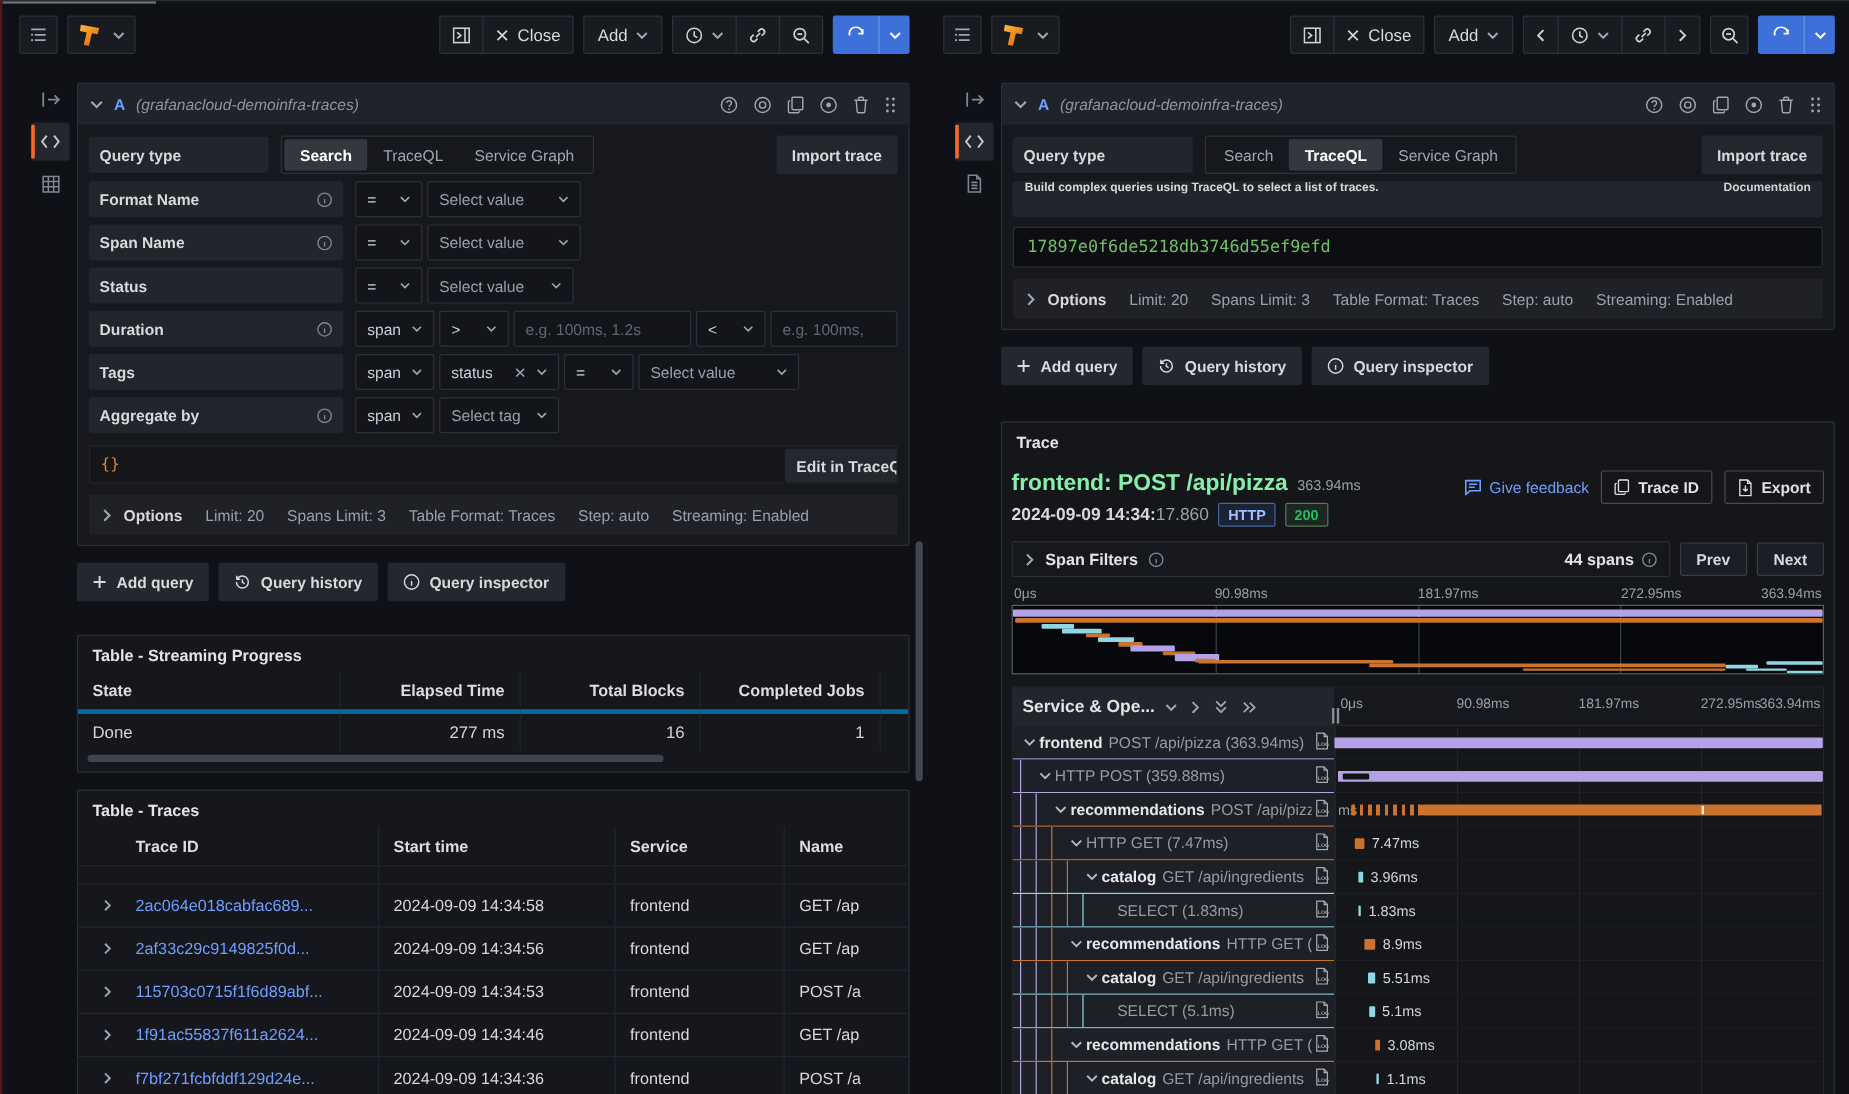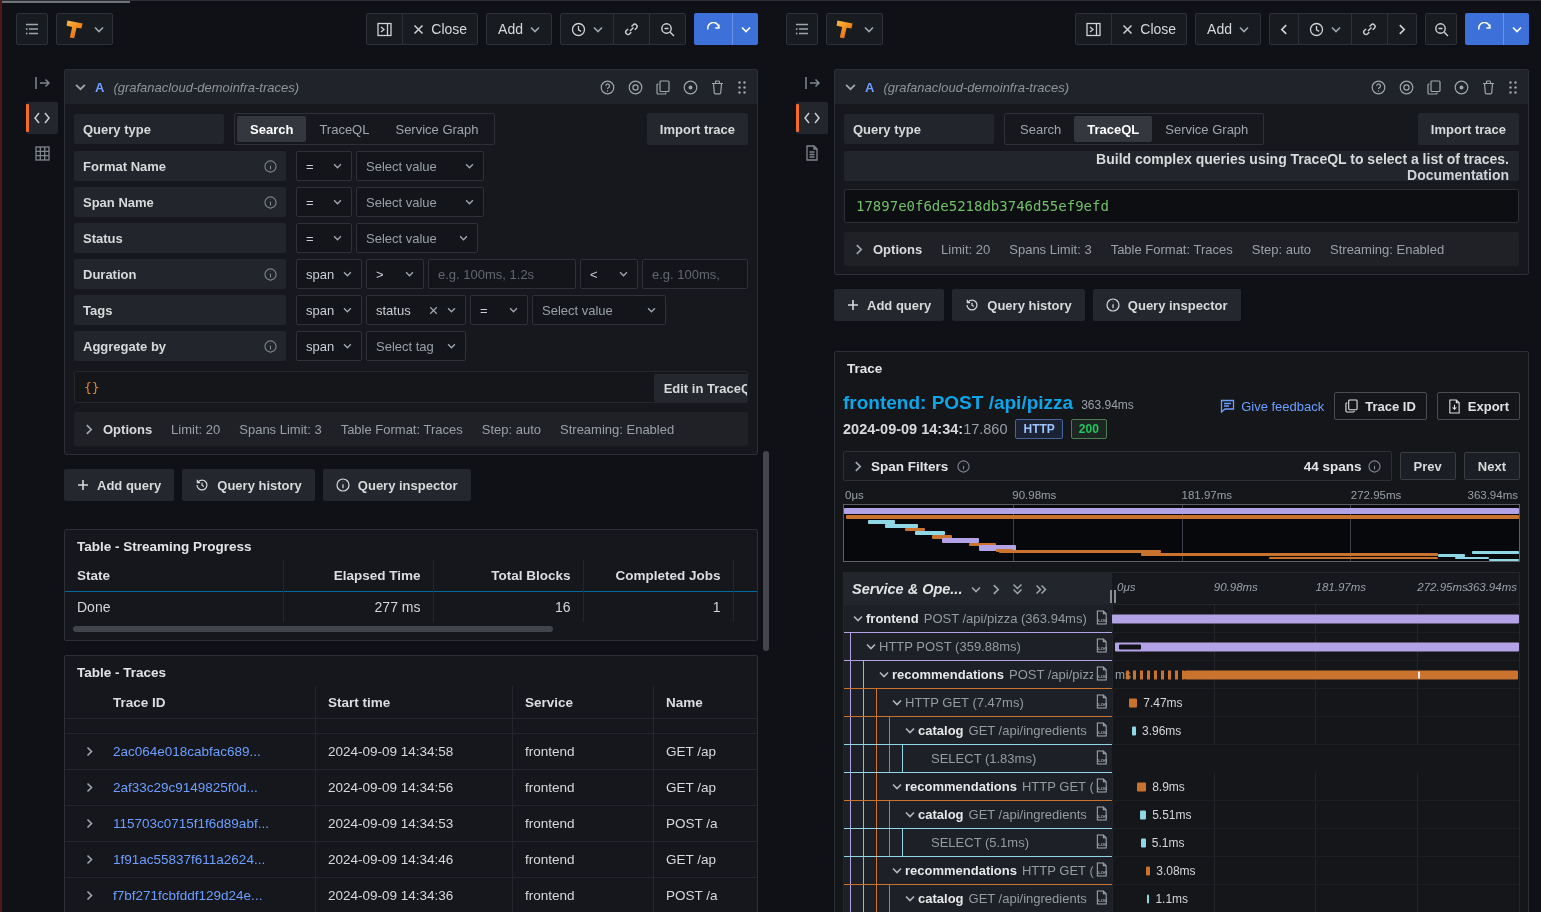--- a/index.html
+++ b/index.html
@@ -68,47 +68,47 @@
   .options{display:flex;align-items:center;gap:19px;height:34px;background:#1f2127;padding:0 11px;margin-top:9px;font-size:13px;color:#9aa0a8;border-radius:2px;}
   .options .t{color:#d8d9da;font-weight:600;}
   .actions{display:flex;gap:8px;margin-top:14px;}
   
   .panel{border:1px solid #2c2f36;border-radius:2px;margin-top:28px;background:#15171c;overflow:hidden;}
   .panel.traces{margin-top:14px;}
   .panel-title{font-size:13.5px;font-weight:600;color:#e3e4e6;padding:9px 12px 6px;}
   table.gtable{width:100%;border-collapse:collapse;font-size:14px;table-layout:fixed;}
   .gtable th{font-weight:700;color:#dcdde0;text-align:right;padding:8px 12px;font-size:13.5px;}
   .gtable th:first-child{text-align:left;}
-  .gtable td{color:#d3d5d8;padding:7px 12px;text-align:right;border-top:1px solid #0369a1;}
+  .gtable td{color:#d3d5d8;padding:7px 12px;text-align:right;border-top:4px solid #0369a1;}
   .gtable td:first-child{text-align:left;}
   .gtable .vd{border-left:1px solid #24262d;}
   .hscroll{height:6px;background:transparent;margin:4px 8px 8px;}
   .hscroll .thumb{height:6px;width:71%;background:#41444b;border-radius:3px;}
   
   .ttable{width:100%;font-size:13.5px;}
   .trow{display:flex;align-items:center;height:36px;border-top:1px solid #24262d;}
   .trow.head{border-top:none;height:32px;font-weight:700;font-size:13.5px;color:#dcdde0;}
   .trow.spacerrow{height:15px;}
   .tc0{width:48px;flex:none;display:flex;justify-content:center;color:#9fa6ad;}
   .tc1{width:202px;flex:none;padding-right:8px;overflow:hidden;white-space:nowrap;}
   .tc2{width:196px;flex:none;}
   .tc3{width:140px;flex:none;}
   .tc4{flex:1;min-width:0;overflow:hidden;white-space:nowrap;}
   .vline{border-left:1px solid #24262d;align-self:stretch;}
   .tlink{color:#6e9fff;cursor:pointer;}
   
-  .hintrow{display:flex;align-items:flex-end;justify-content:space-between;height:30px;background:#22252b;border-radius:2px;
-    padding:0 10px;margin-bottom:8px;font-size:14px;font-weight:600;color:#d8d9da;flex-direction:column;}
+  .hintrow{display:flex;align-items:flex-start;justify-content:space-between;height:30px;background:#22252b;border-radius:2px;
+    padding:0 10px;margin-bottom:8px;font-size:10px;font-weight:600;color:#d8d9da;}
   .hintrow .doc{font-weight:600;color:#d0d2d6;cursor:pointer;}
   .qlbox{height:34px;border:1px solid #2c2f36;background:#0c0e12;border-radius:2px;display:flex;align-items:center;
     padding:0 11px;font-family:"DejaVu Sans Mono",monospace;font-size:14px;color:#73bf69;margin-bottom:9px;}
   .tracepanel{border:1px solid #2c2f36;border-radius:2px;margin-top:30px;background:#141619;height:600px;overflow:hidden;}
   .trace-body{padding:2px 8px 8px;}
   .trace-head{display:flex;align-items:flex-start;margin-top:8px;}
-  .trace-title{font-size:19px;font-weight:700;color:#0ea5e9;}
+  .trace-title{font-size:19px;font-weight:700;color:#86efac;}
   .trace-dur{font-size:12px;color:#9aa0a8;margin-left:8px;font-weight:400;}
   .trace-head-right{margin-left:auto;display:flex;align-items:center;gap:10px;}
   .feedback{display:inline-flex;align-items:center;gap:6px;color:#6e9fff;font-size:13px;font-weight:500;cursor:pointer;}
   .obtn{display:inline-flex;align-items:center;gap:7px;height:28px;padding:0 10px;border:1px solid #484b52;border-radius:2px;
     background:transparent;color:#e0e1e3;font-size:13px;font-weight:600;cursor:pointer;}
   .trace-sub{display:flex;align-items:center;gap:8px;margin-top:5px;}
   .ts-strong{font-size:14.5px;font-weight:700;color:#d8d9da;}
   .ts-dim{font-size:14.5px;color:#9aa0a8;font-weight:400;}
   .badge{font-size:12px;font-weight:700;padding:2px 7px;border-radius:2px;border:1px solid;}
   .badge.post{color:#9ec1ff;border-color:#46659c;background:rgba(61,113,217,.14);}
@@ -121,21 +121,21 @@
     border-radius:2px;color:#d8d9da;font-size:13px;font-weight:600;cursor:pointer;}
   
   .mmap{margin-top:8px;}
   .mmap-labels{position:relative;height:15px;font-size:11.5px;color:#9aa0a8;}
   .mmap-labels span{position:absolute;top:0;}
   .mmap-canvas{position:relative;height:58px;background:#07080b;border:1px solid #5c5f66;overflow:hidden;}
   .mmap-grid{position:absolute;top:0;bottom:0;width:1px;background:#3e4149;}
   .mseg{position:absolute;border-radius:1px;}
   
   .gantt{margin-top:10px;border:1px solid #24262d;border-bottom:none;}
-  .ghead{display:flex;height:32px;font-style:italic;}
+  .ghead{display:flex;height:32px;}
   .ghead-name{width:268px;flex:none;background:#23252c;display:flex;align-items:center;gap:9px;padding:0 8px;position:relative;}
   .ghead-title{font-size:14.5px;font-weight:700;color:#e3e4e6;white-space:nowrap;}
   .ghead-icons{display:flex;gap:12px;color:#9fa6ad;align-items:center;margin-left:2px;}
   .grip{position:absolute;right:-7px;bottom:2px;width:12px;display:flex;gap:2px;justify-content:center;z-index:3;}
   .grip i{display:block;width:2px;height:13px;background:#8a8d94;}
   .ghead-tl{flex:1;position:relative;background:#16181d;font-size:11.5px;color:#9aa0a8;border-bottom:1px solid #24262d;}
   .ghead-tl span{position:absolute;top:8px;white-space:nowrap;}
   .span-row{display:flex;height:28px;}
   .span-name{width:268px;flex:none;background:#1d2026;display:flex;align-items:center;border-bottom:1px solid;position:relative;overflow:hidden;padding-left:6px;white-space:nowrap;}
   .guide{width:13px;flex:none;height:100%;border-left:1px solid #2f3237;}
@@ -1074,20 +1074,24 @@
                       <span class="chev"></span>
                       <span class="op">SELECT (1.83ms)</span>
                       <span class="logi">
                         <svg width="13" height="15" viewBox="0 0 14 16" fill="none" stroke="currentColor" stroke-width="1.1">
                           <path d="M2.5 1h6.5l3 3v11h-9.5z"></path>
                           <path d="M9 1v3h3"></path>
                           <text x="3.4" y="12.5" font-size="4.6" fill="currentColor" stroke="none" font-family="Liberation Sans,sans-serif" font-weight="bold">LOG</text>
                         </svg>
                       </span>
                     </div>
+                    <div class="span-tl">
+                      <div class="bar" style="left: 5%; width: 0.5%; background: rgb(143, 215, 228);"></div>
+                      <span class="bar-label" style="left: calc(5.5% + 6px);">1.83ms</span>
+                    </div>
                   </div>
                   <div class="span-row">
                     <div class="span-name" style="border-bottom-color: rgb(201, 115, 47);">
                       <span class="guide" style="border-left-color: rgb(179, 163, 230);"></span>
                       <span class="guide" style="border-left-color: rgb(179, 163, 230);"></span>
                       <span class="guide" style="border-left-color: rgb(201, 115, 47);"></span>
                       <span class="chev">
                         <svg width="10" height="7" viewBox="0 0 10 7" fill="none" stroke="currentColor" stroke-width="1.6">
                           <path d="M1 1.5l4 4 4-4"></path>
                         </svg>

